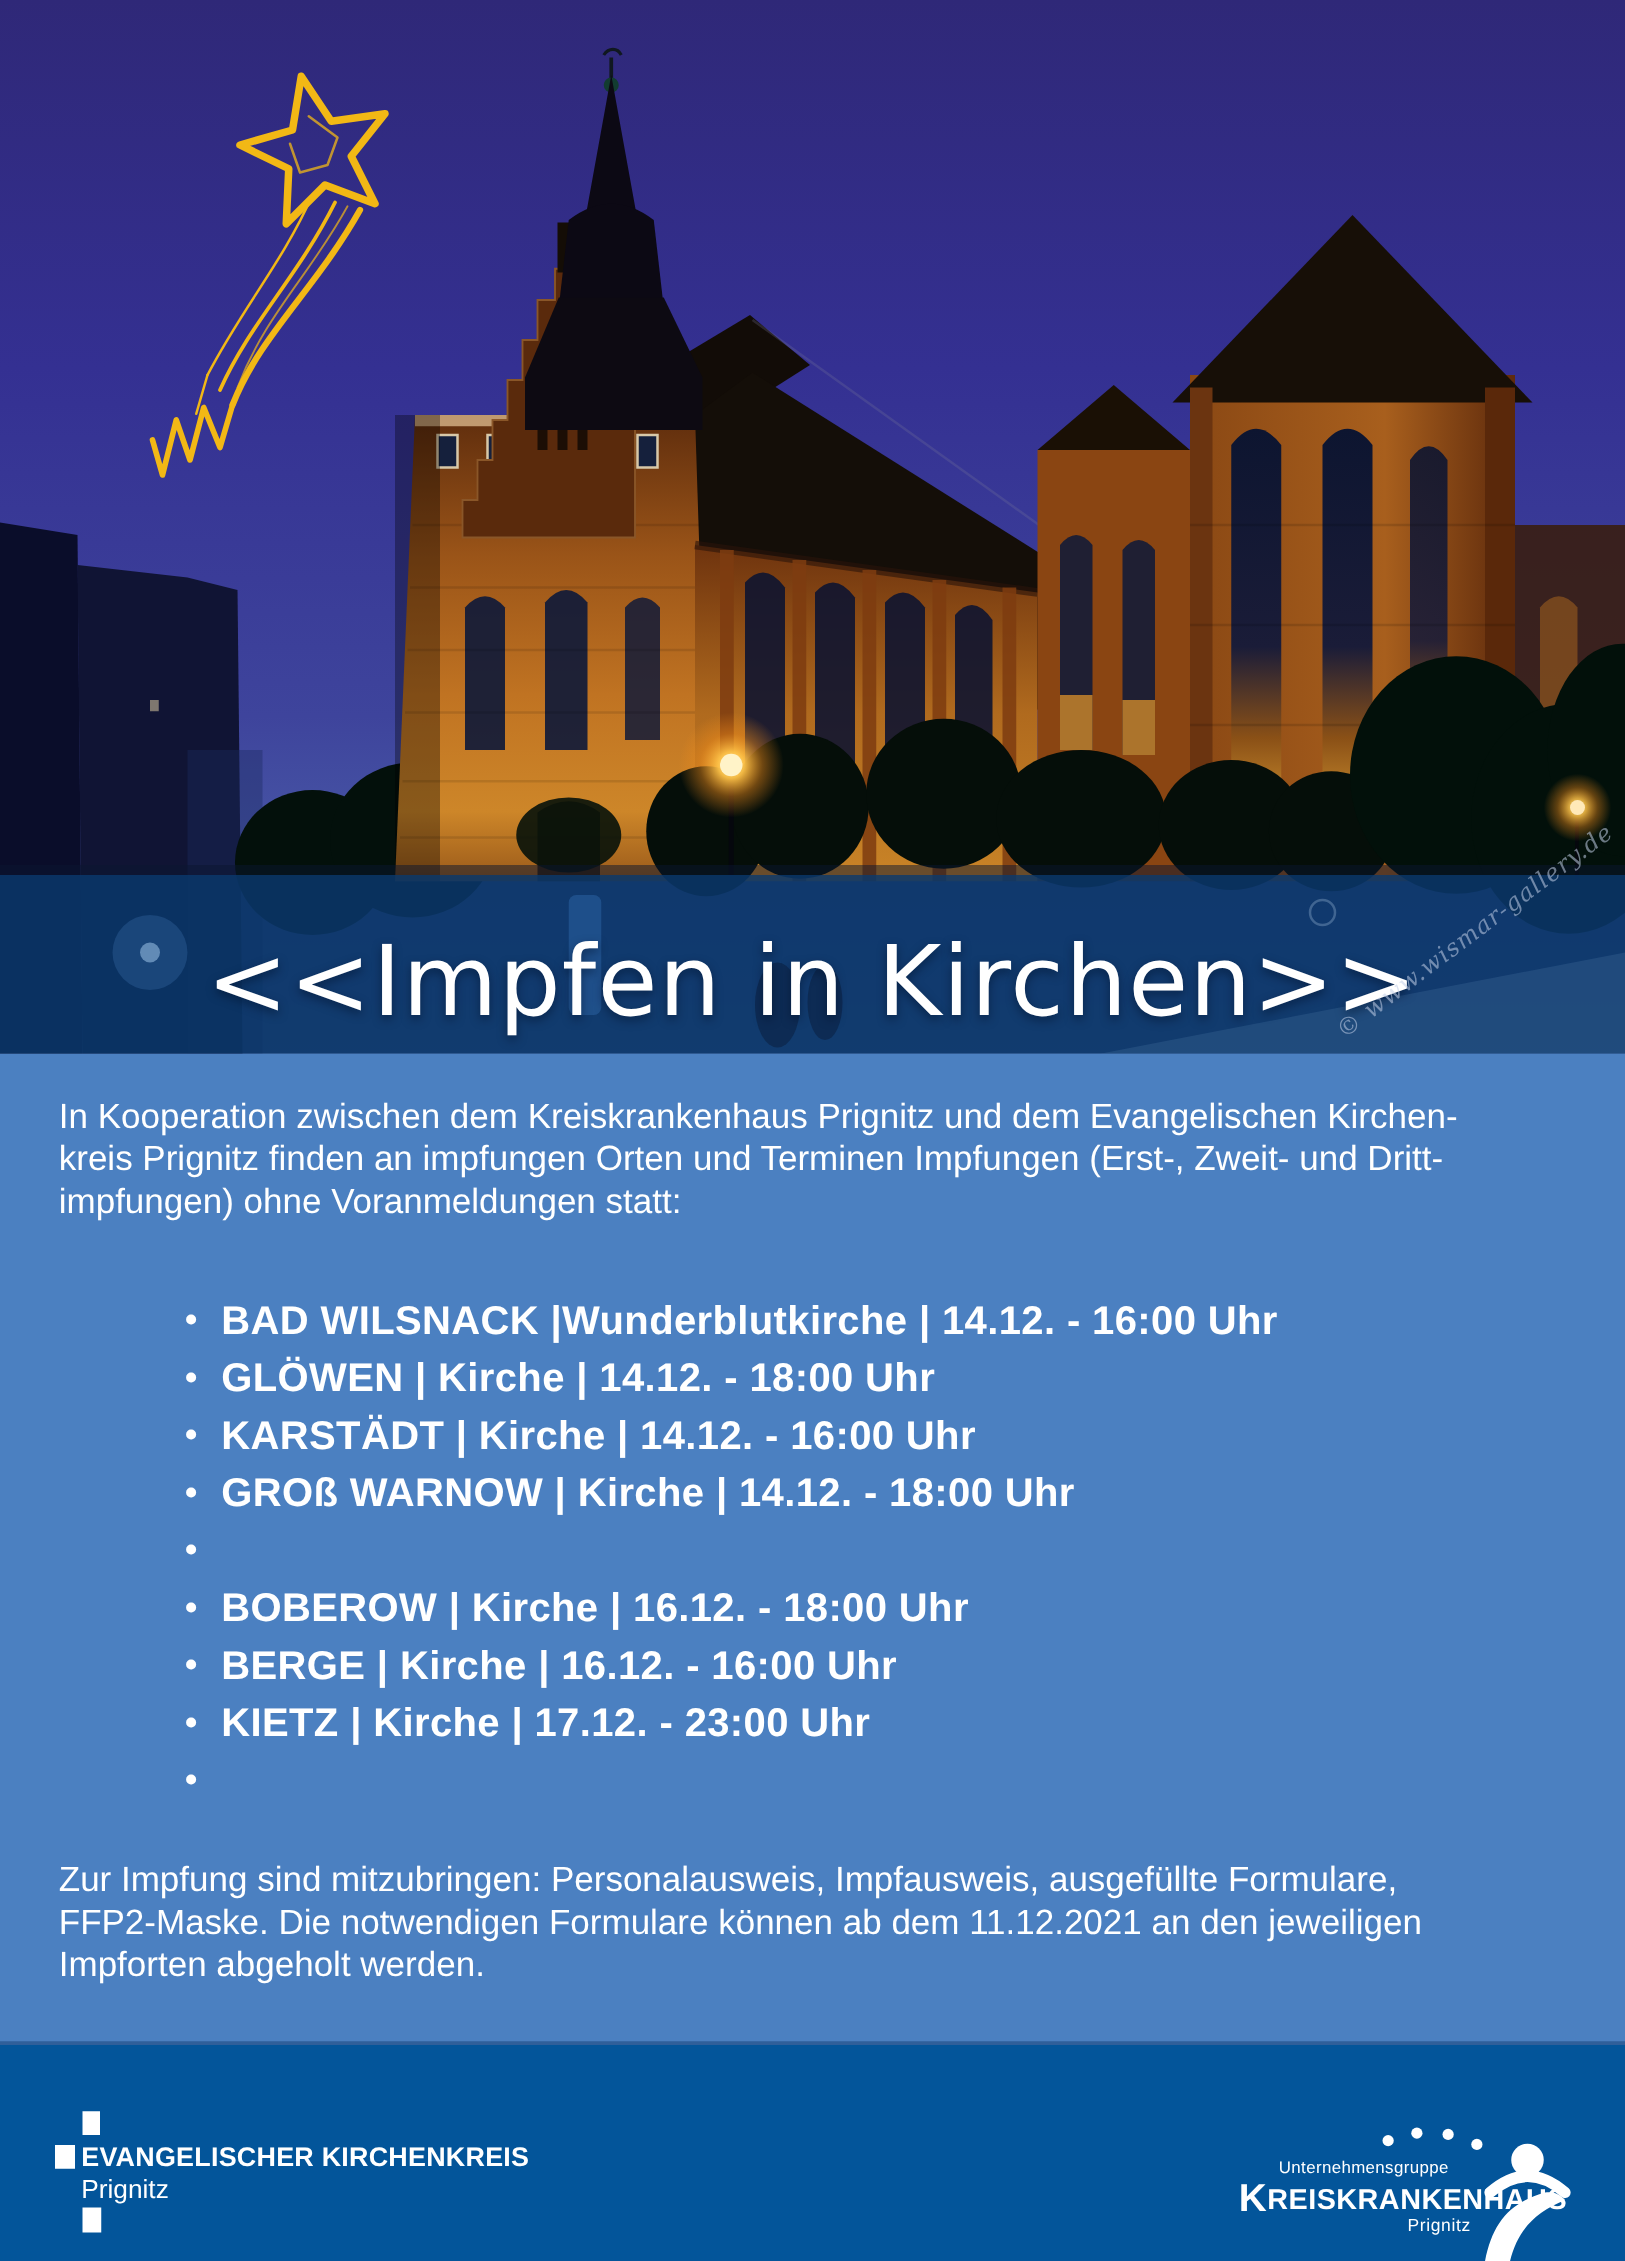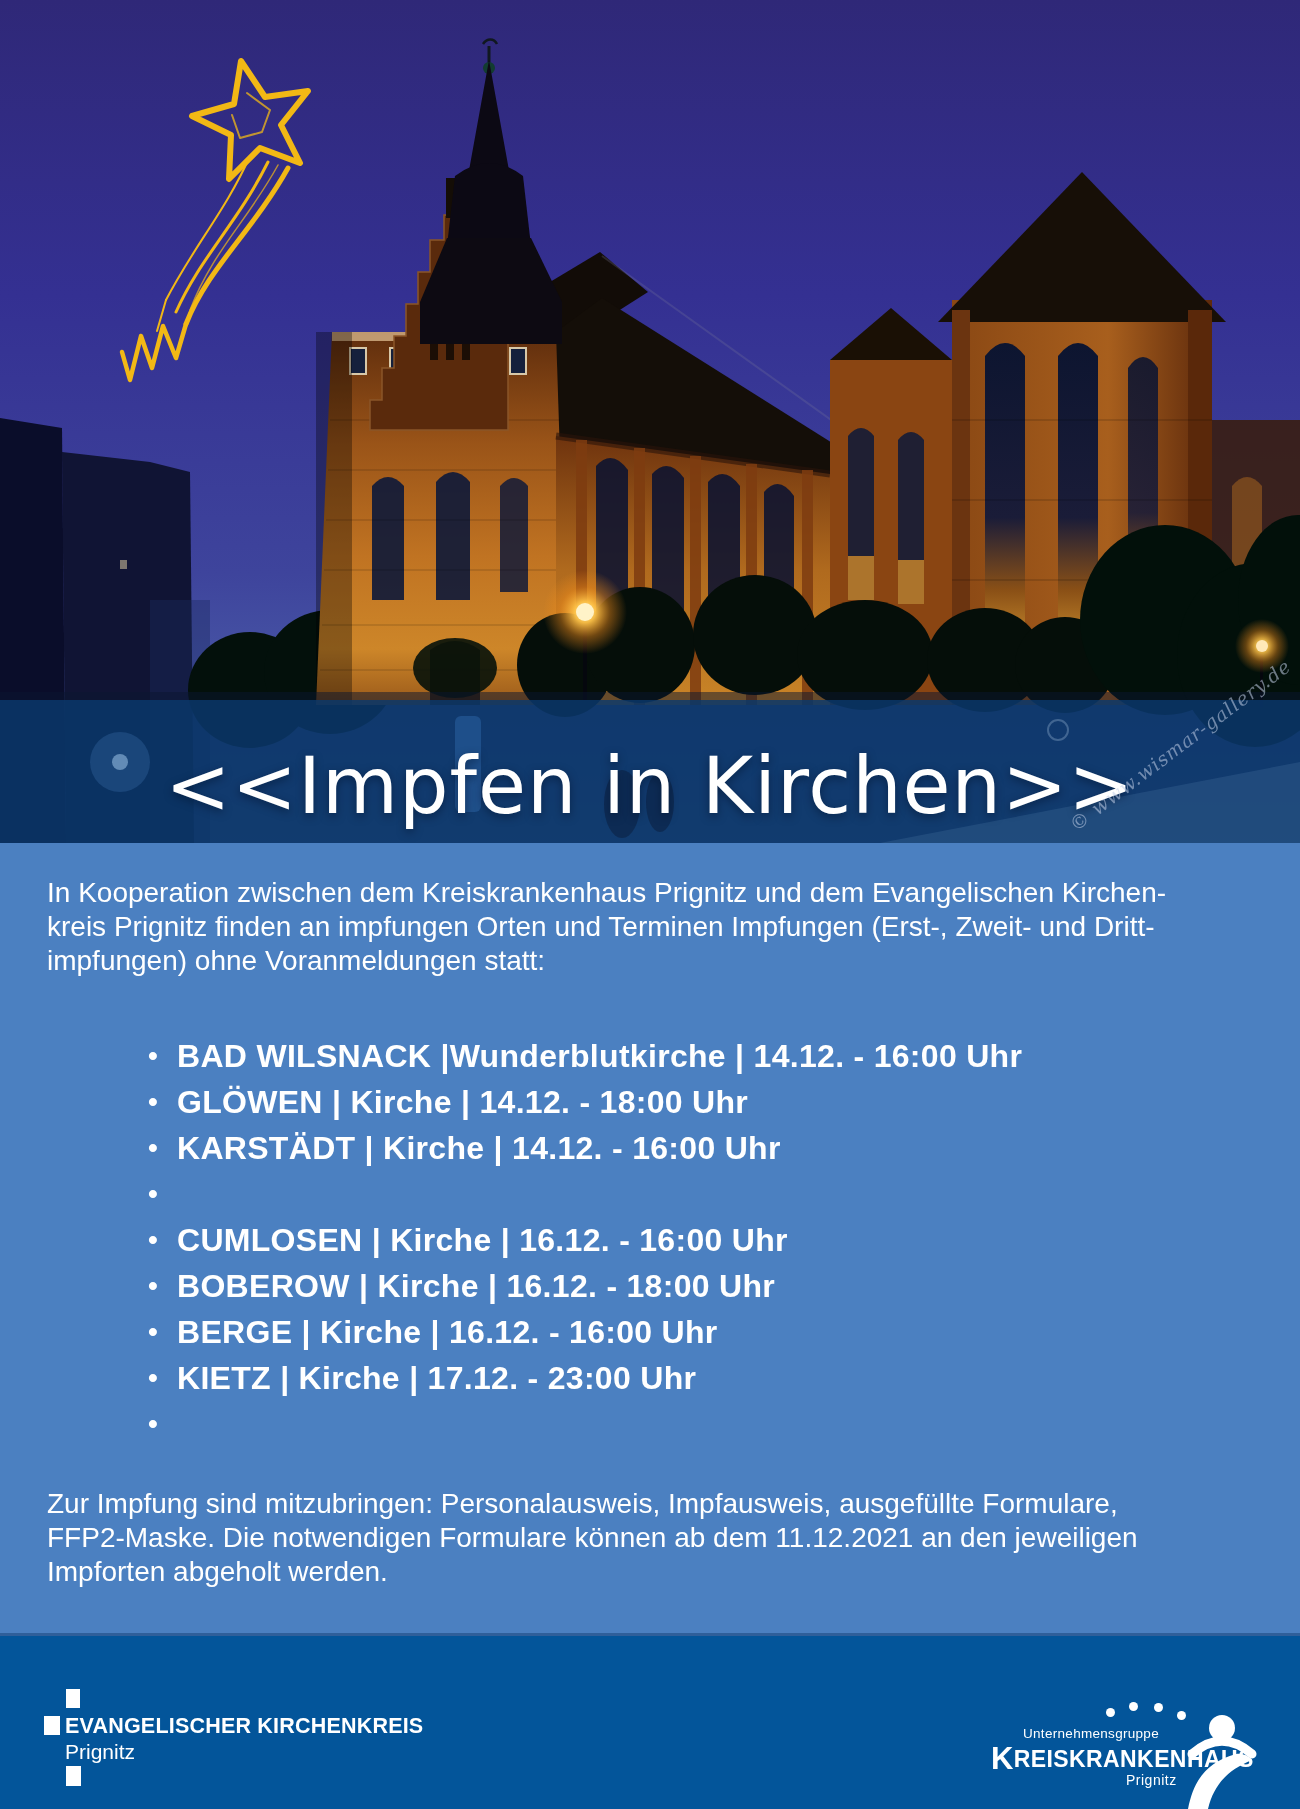--- a/index.html
+++ b/index.html
@@ -258,24 +258,24 @@
       <div class="schedule-item">
         <span class="bullet">•</span>
         <span>GLÖWEN | Kirche | 14.12. - 18:00 Uhr</span>
         </div>
       <div class="schedule-item">
         <span class="bullet">•</span>
         <span>KARSTÄDT | Kirche | 14.12. - 16:00 Uhr</span>
         </div>
       <div class="schedule-item">
         <span class="bullet">•</span>
-        </div>
-      <div class="schedule-item">
-        <span class="bullet">•</span>
-        <span>CUMLOSEN | Kirche | 16.12. - 16:00 Uhr</span>
+        <span>GROß WARNOW | Kirche | 14.12. - 18:00 Uhr</span>
+        </div>
+      <div class="schedule-item">
+        <span class="bullet">•</span>
         </div>
       <div class="schedule-item">
         <span class="bullet">•</span>
         <span>BOBEROW | Kirche | 16.12. - 18:00 Uhr</span>
         </div>
       <div class="schedule-item">
         <span class="bullet">•</span>
         <span>BERGE | Kirche | 16.12. - 16:00 Uhr</span>
         </div>
       <div class="schedule-item">

